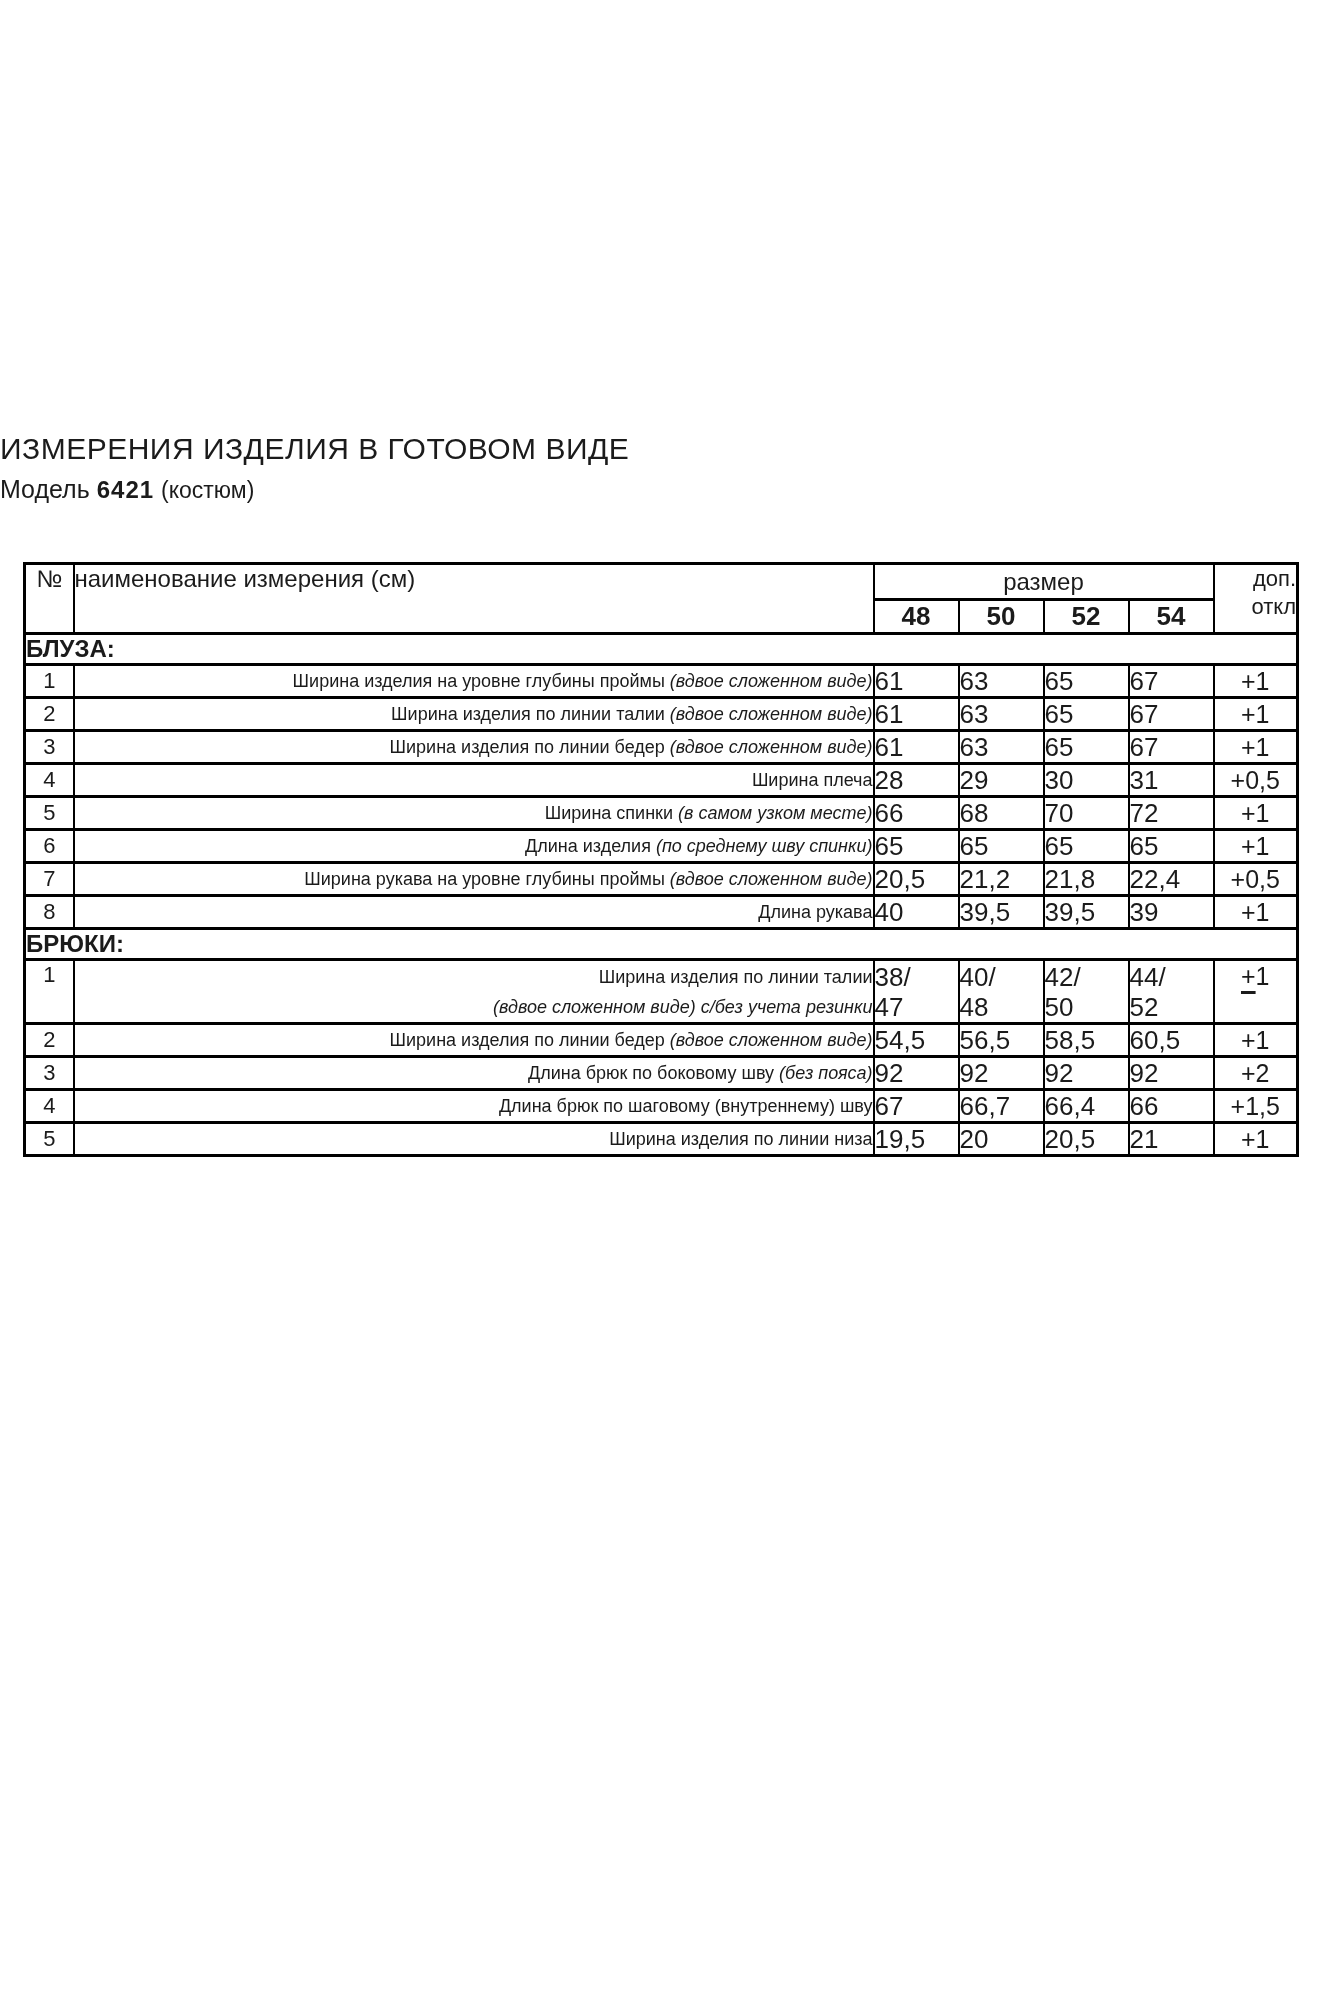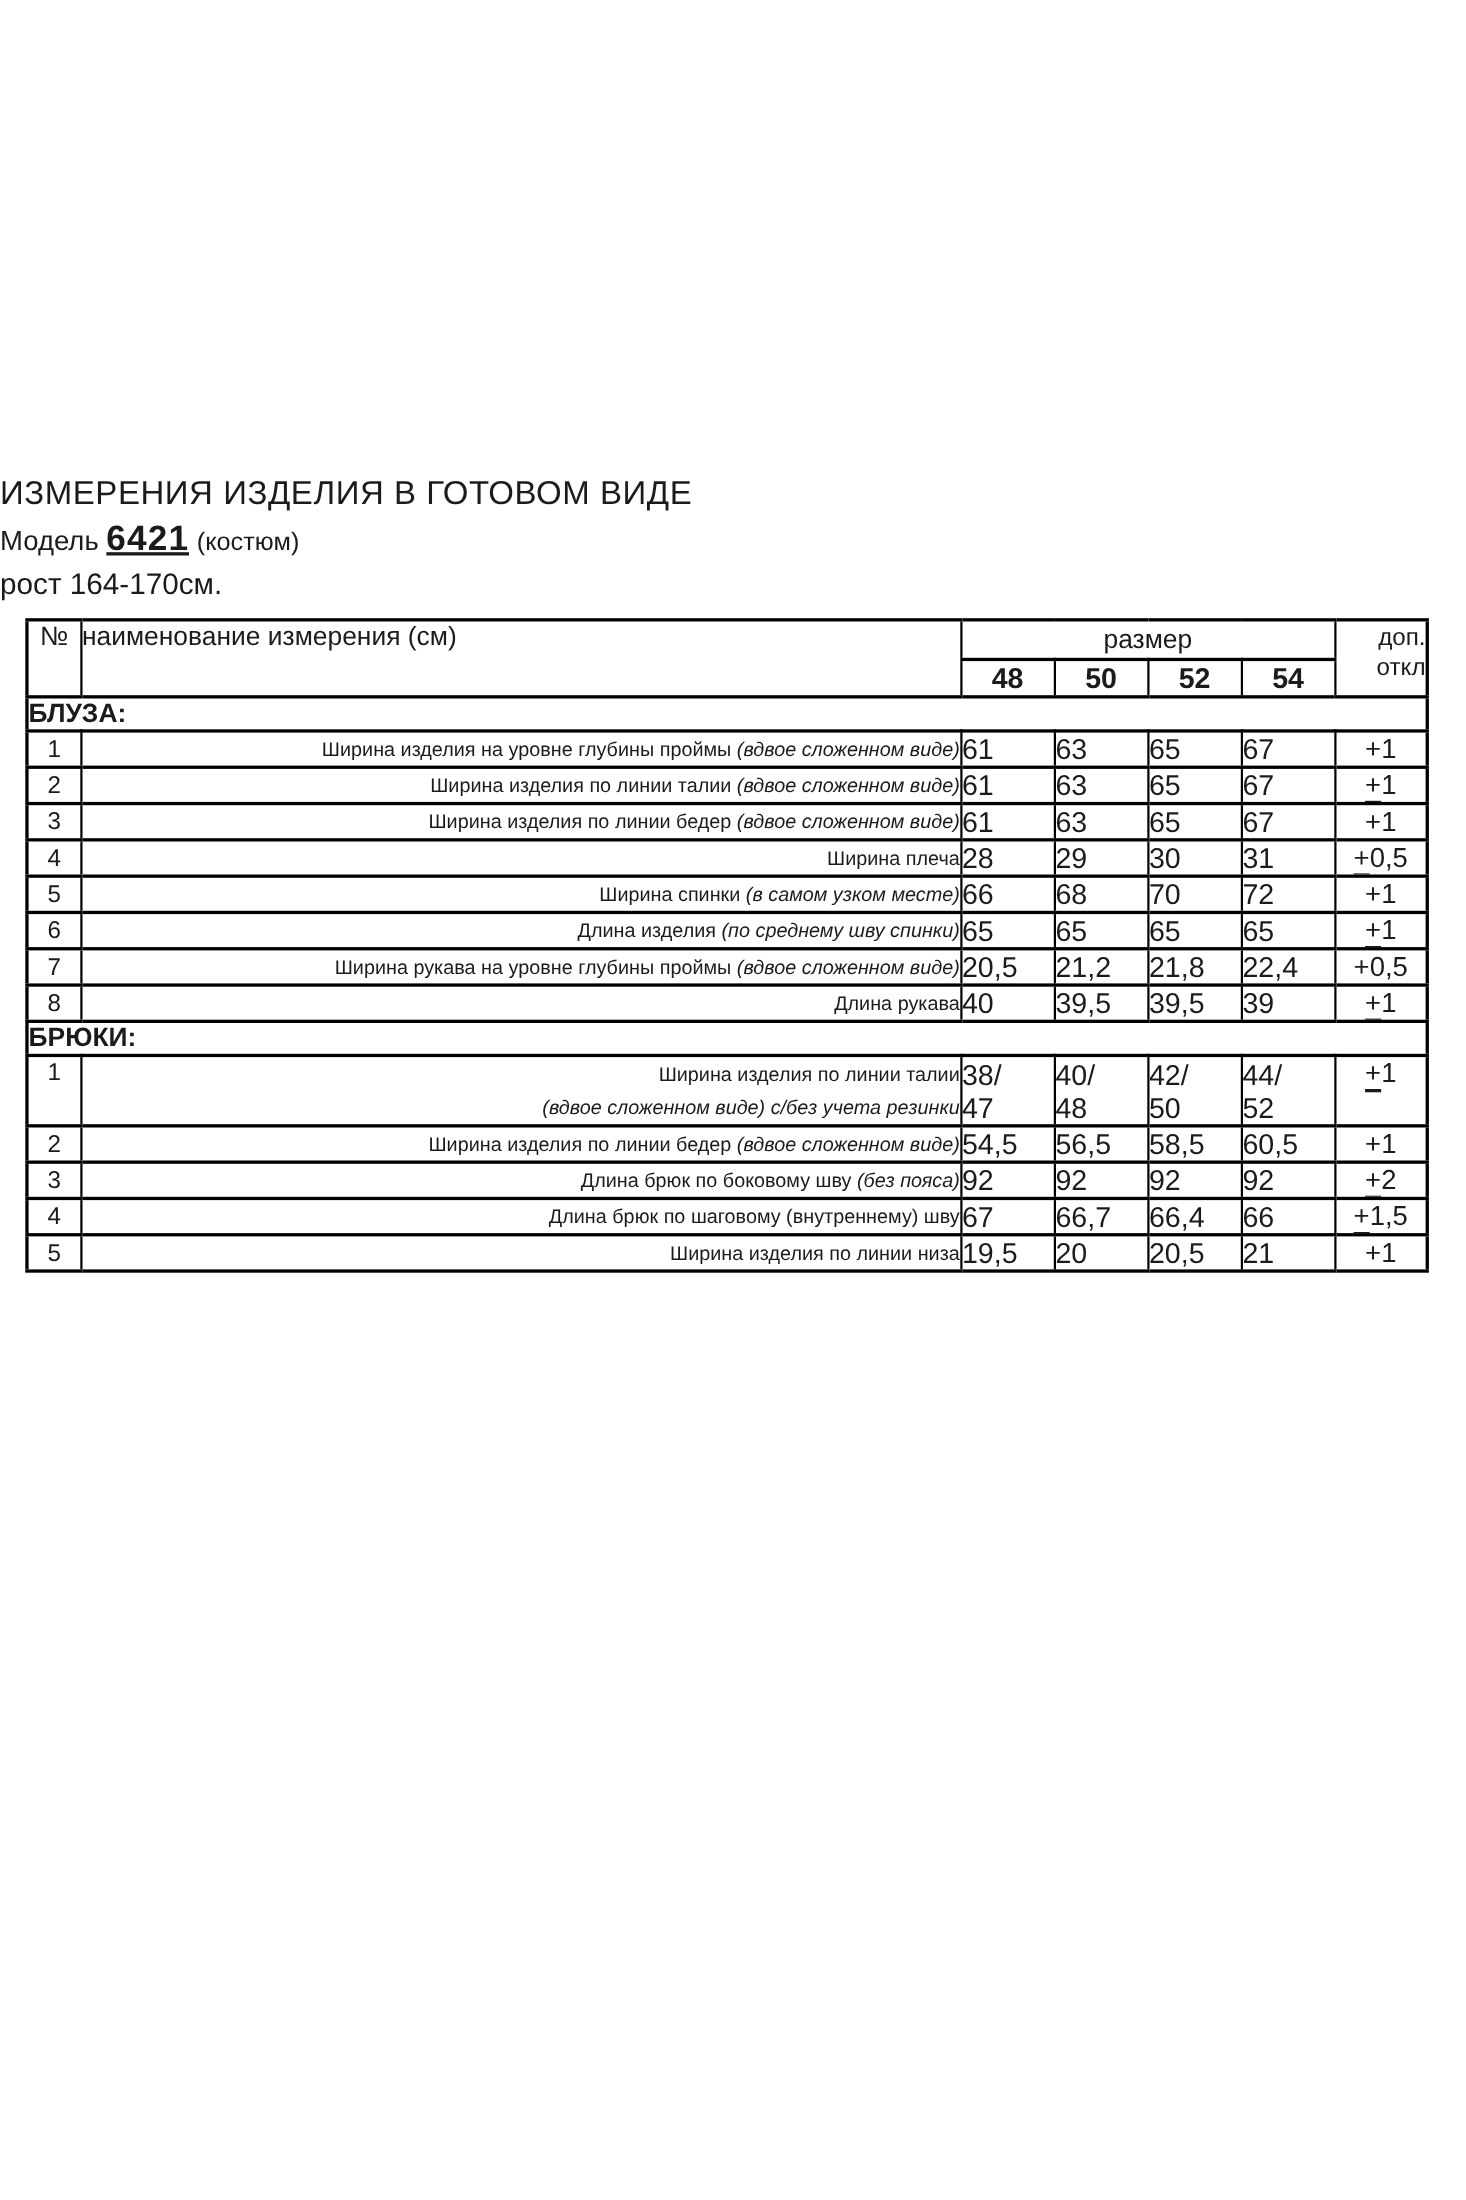--- a/index.html
+++ b/index.html
@@ -11,21 +11,21 @@
     font-family:"Liberation Sans","DejaVu Sans",sans-serif;
     overflow:hidden;
   }
   .title-block{
     position:absolute;
     top:430px;left:0;
     width:1308px;
   }
   .title-line1{font-size:30px;line-height:38px;letter-spacing:0.5px;}
   .title-line2{font-size:25px;line-height:42px;}
-  .model-number{font-weight:bold;font-size:32px;letter-spacing:1px;text-decoration:underline;}
+  .model-number{font-weight:bold;font-size:24px;letter-spacing:1px;}
   .model-note{font-size:23px;}
   .title-line3{font-size:27px;line-height:36px;}
 
   table.spec{
     position:absolute;
     top:562px;left:23px;
     width:1273px;
     border-collapse:collapse;
     table-layout:fixed;
     border:3px solid #000;
@@ -75,21 +75,20 @@
 
 <div class="page">
 
   <div class="title-block">
     <div class="title-line1">ИЗМЕРЕНИЯ ИЗДЕЛИЯ В ГОТОВОМ ВИДЕ</div>
     <div class="title-line2">
       <span>Модель</span>
       <span class="model-number">6421</span>
       <span class="model-note">(костюм)</span>
     </div>
-    <div class="title-line3">рост 164-170см.</div>
   </div>
 
   <table class="spec">
     <colgroup>
       <col style="width:49px">
       <col style="width:800px">
       <col style="width:85px">
       <col style="width:85px">
       <col style="width:85px">
       <col style="width:85px">

